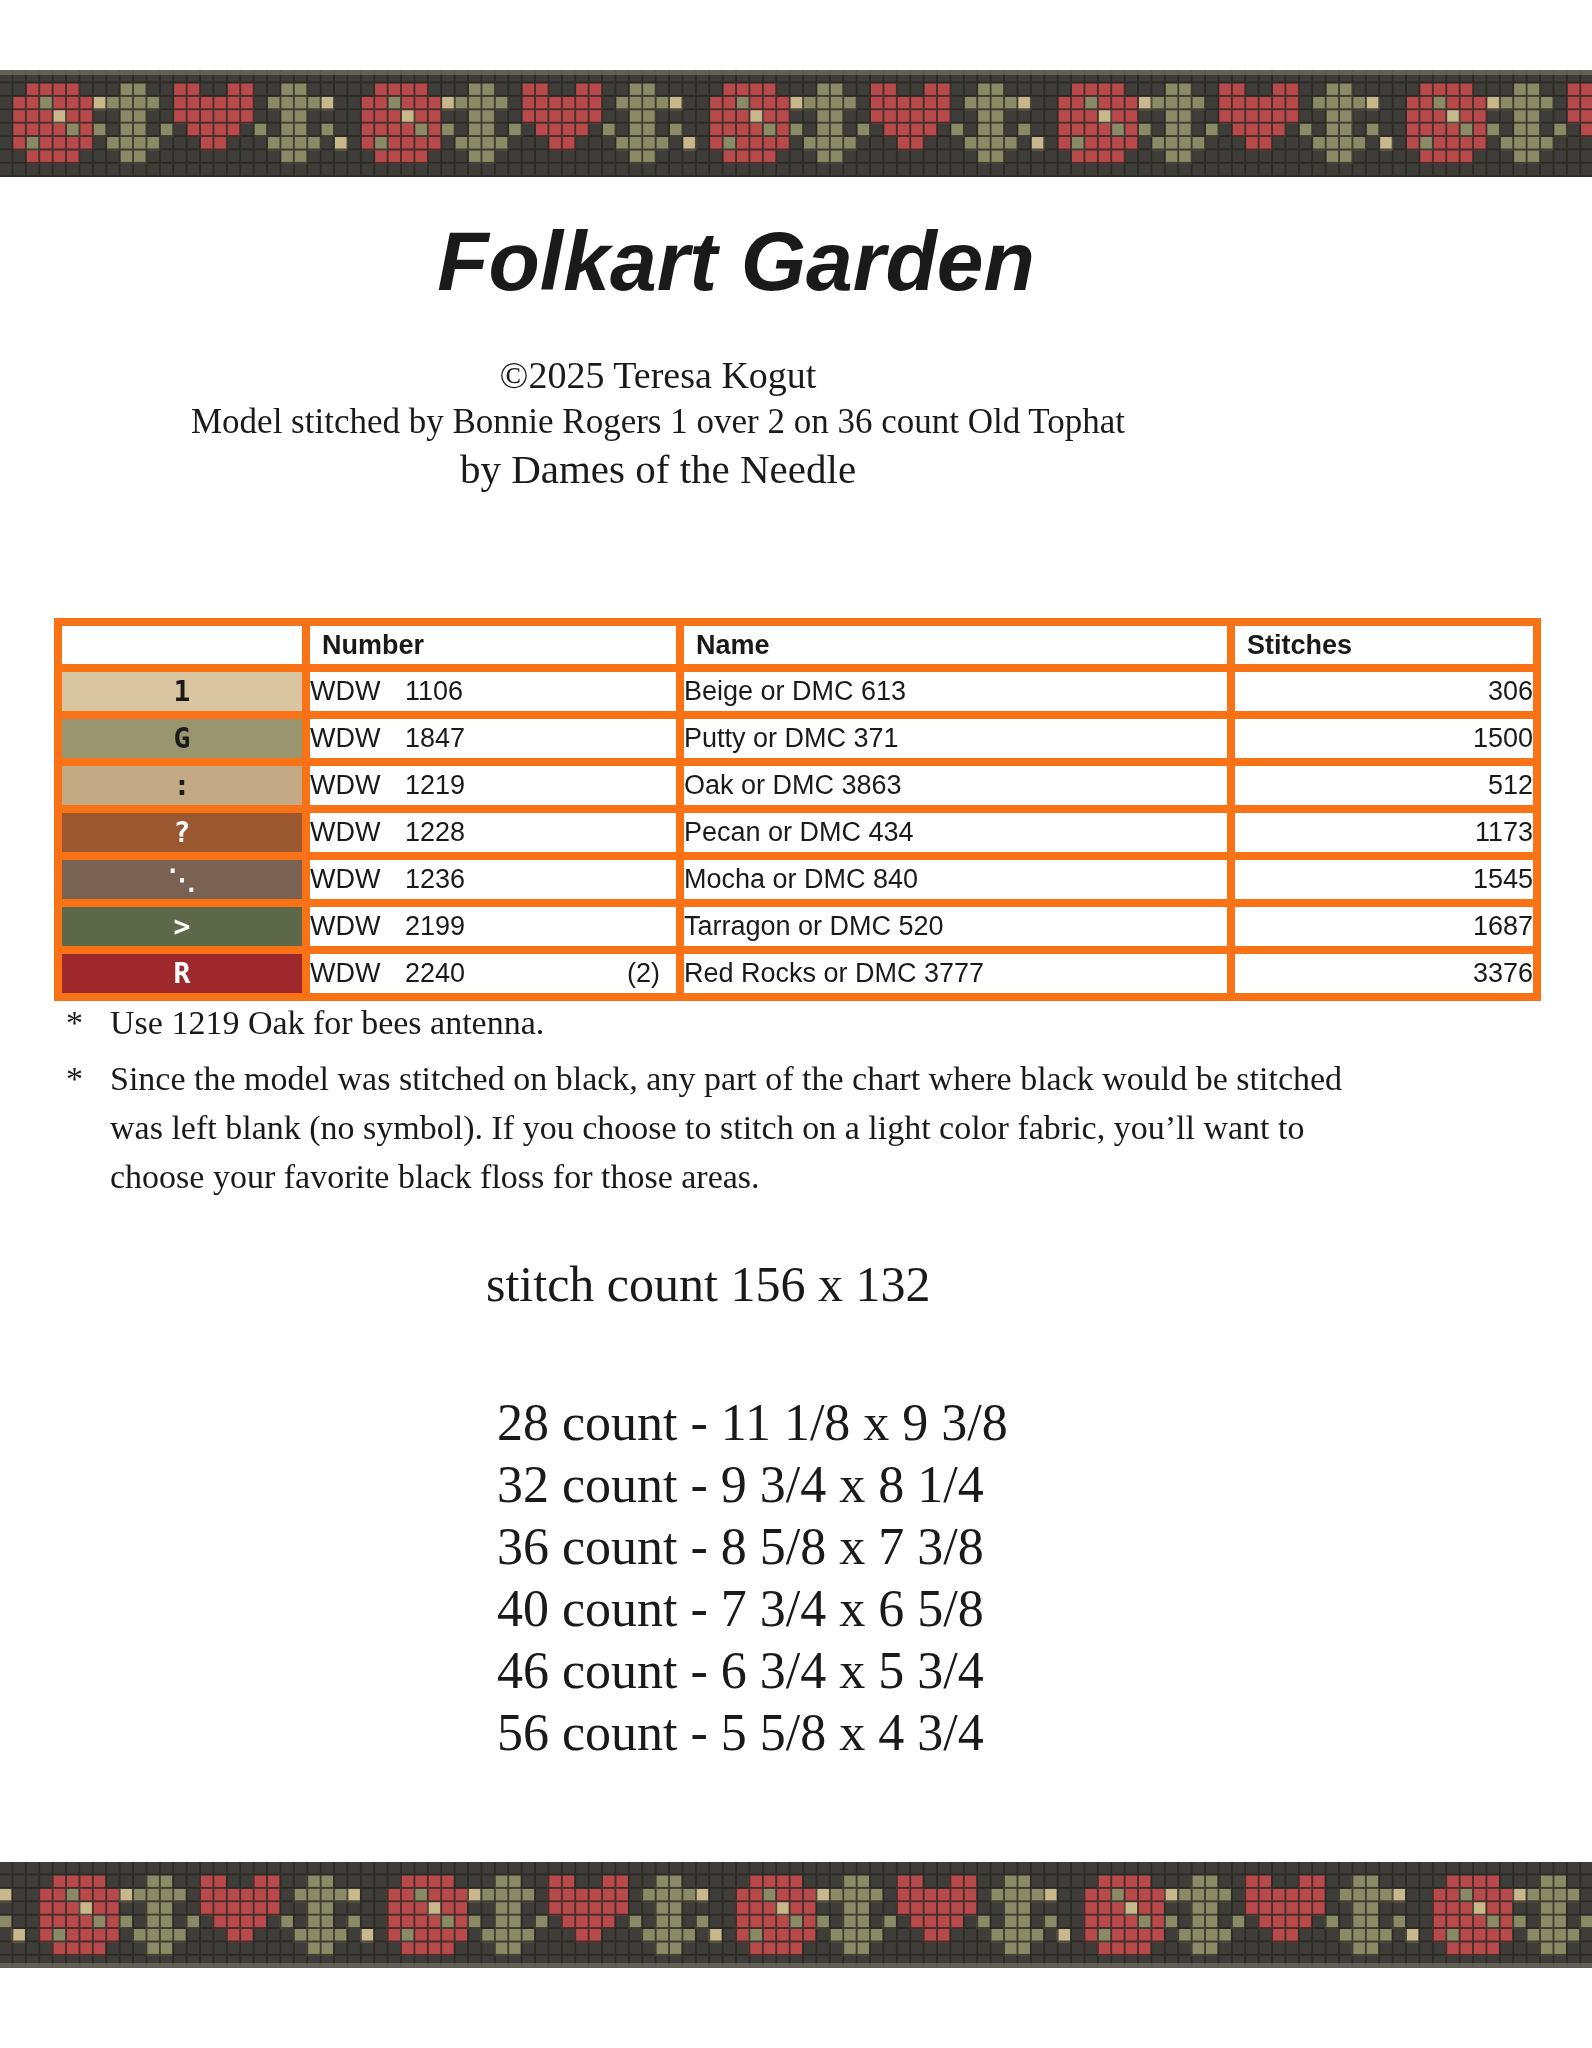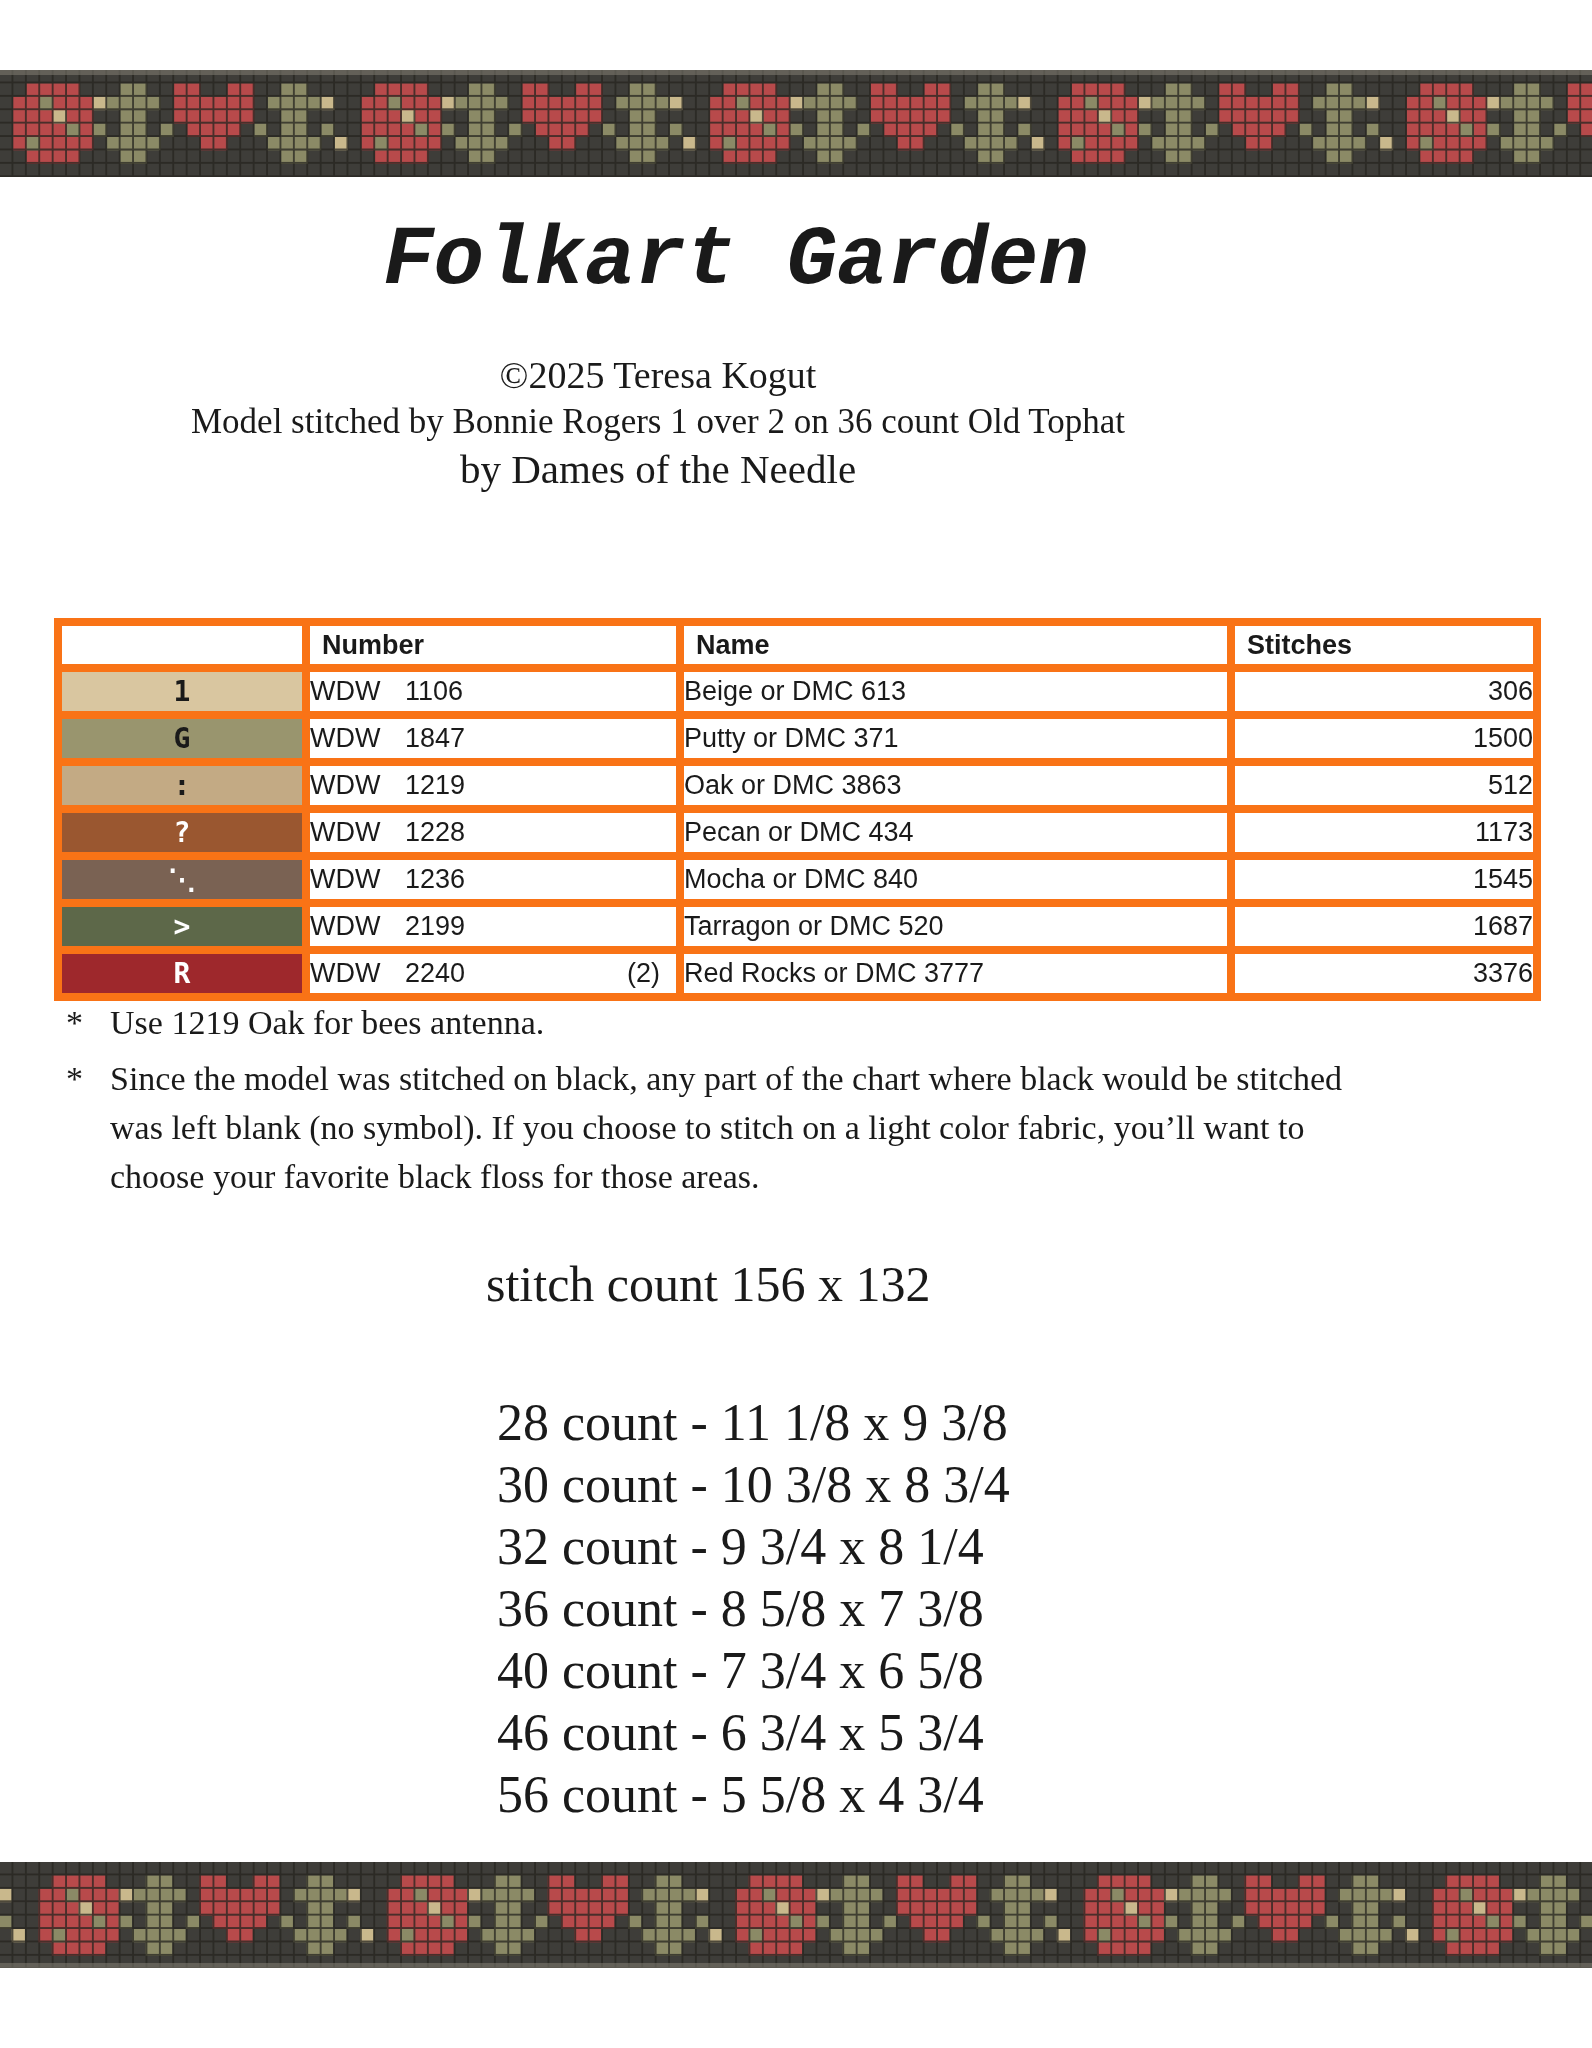--- a/index.html
+++ b/index.html
@@ -12,21 +12,21 @@
   .band.bottom{top:1862px;height:106px;}
   .bb{fill:var(--band-bg,#3e3d39);}
   .br{fill:var(--band-red,#b84a4b);}
   .bo{fill:var(--band-olive,#8b8a66);}
   .bt{fill:var(--band-tan,#c9b88c);}
   .be{fill:var(--band-edge,#817d72);}
   .bgrid{stroke:var(--band-grid,#25241f);}
 
   
   .title{position:absolute;top:186px;left:0;width:1472px;text-align:center;
-         font-family:Liberation Mono, monospace;font-style:italic;font-weight:bold;
+         font-family:Liberation Sans, sans-serif;font-style:italic;font-weight:bold;
          font-size:84px;line-height:150px;}
   .center-line{position:absolute;left:0;width:1316px;text-align:center;line-height:46px;}
   .copyright{top:352px;font-size:38px;}
   .model1{top:399px;font-size:35px;}
   .model2{top:446px;font-size:41px;}
 
   
   table.floss{position:absolute;left:54px;top:618px;border-collapse:collapse;table-layout:fixed;
               font-family:"Liberation Sans",sans-serif;font-size:27px;}
   table.floss th,table.floss td{border:8px solid #f97316;padding:0;vertical-align:middle;overflow:hidden;}
@@ -215,21 +215,20 @@
         <div>Since the model was stitched on black, any part of the chart where black would be stitched</div>
         <div>was left blank (no symbol). If you choose to stitch on a light color fabric, you’ll want to</div>
         <div>choose your favorite black floss for those areas.</div>
       </div>
     </div>
   </div>
 
   <div class="stitch-heading">stitch count 156 x 132</div>
   <div class="size-list">
     <div>28 count - 11 1/8 x 9 3/8</div>
-    <div>30 count - 10 3/8 x 8 3/4</div>
     <div>32 count - 9 3/4 x 8 1/4</div>
     <div>36 count - 8 5/8 x 7 3/8</div>
     <div>40 count - 7 3/4 x 6 5/8</div>
     <div>46 count - 6 3/4 x 5 3/4</div>
     <div>56 count - 5 5/8 x 4 3/4</div>
   </div>
 
   <svg class="band bottom" viewBox="0 0 1592 106" preserveAspectRatio="none">
     <defs>
       <g id="flowerB">

